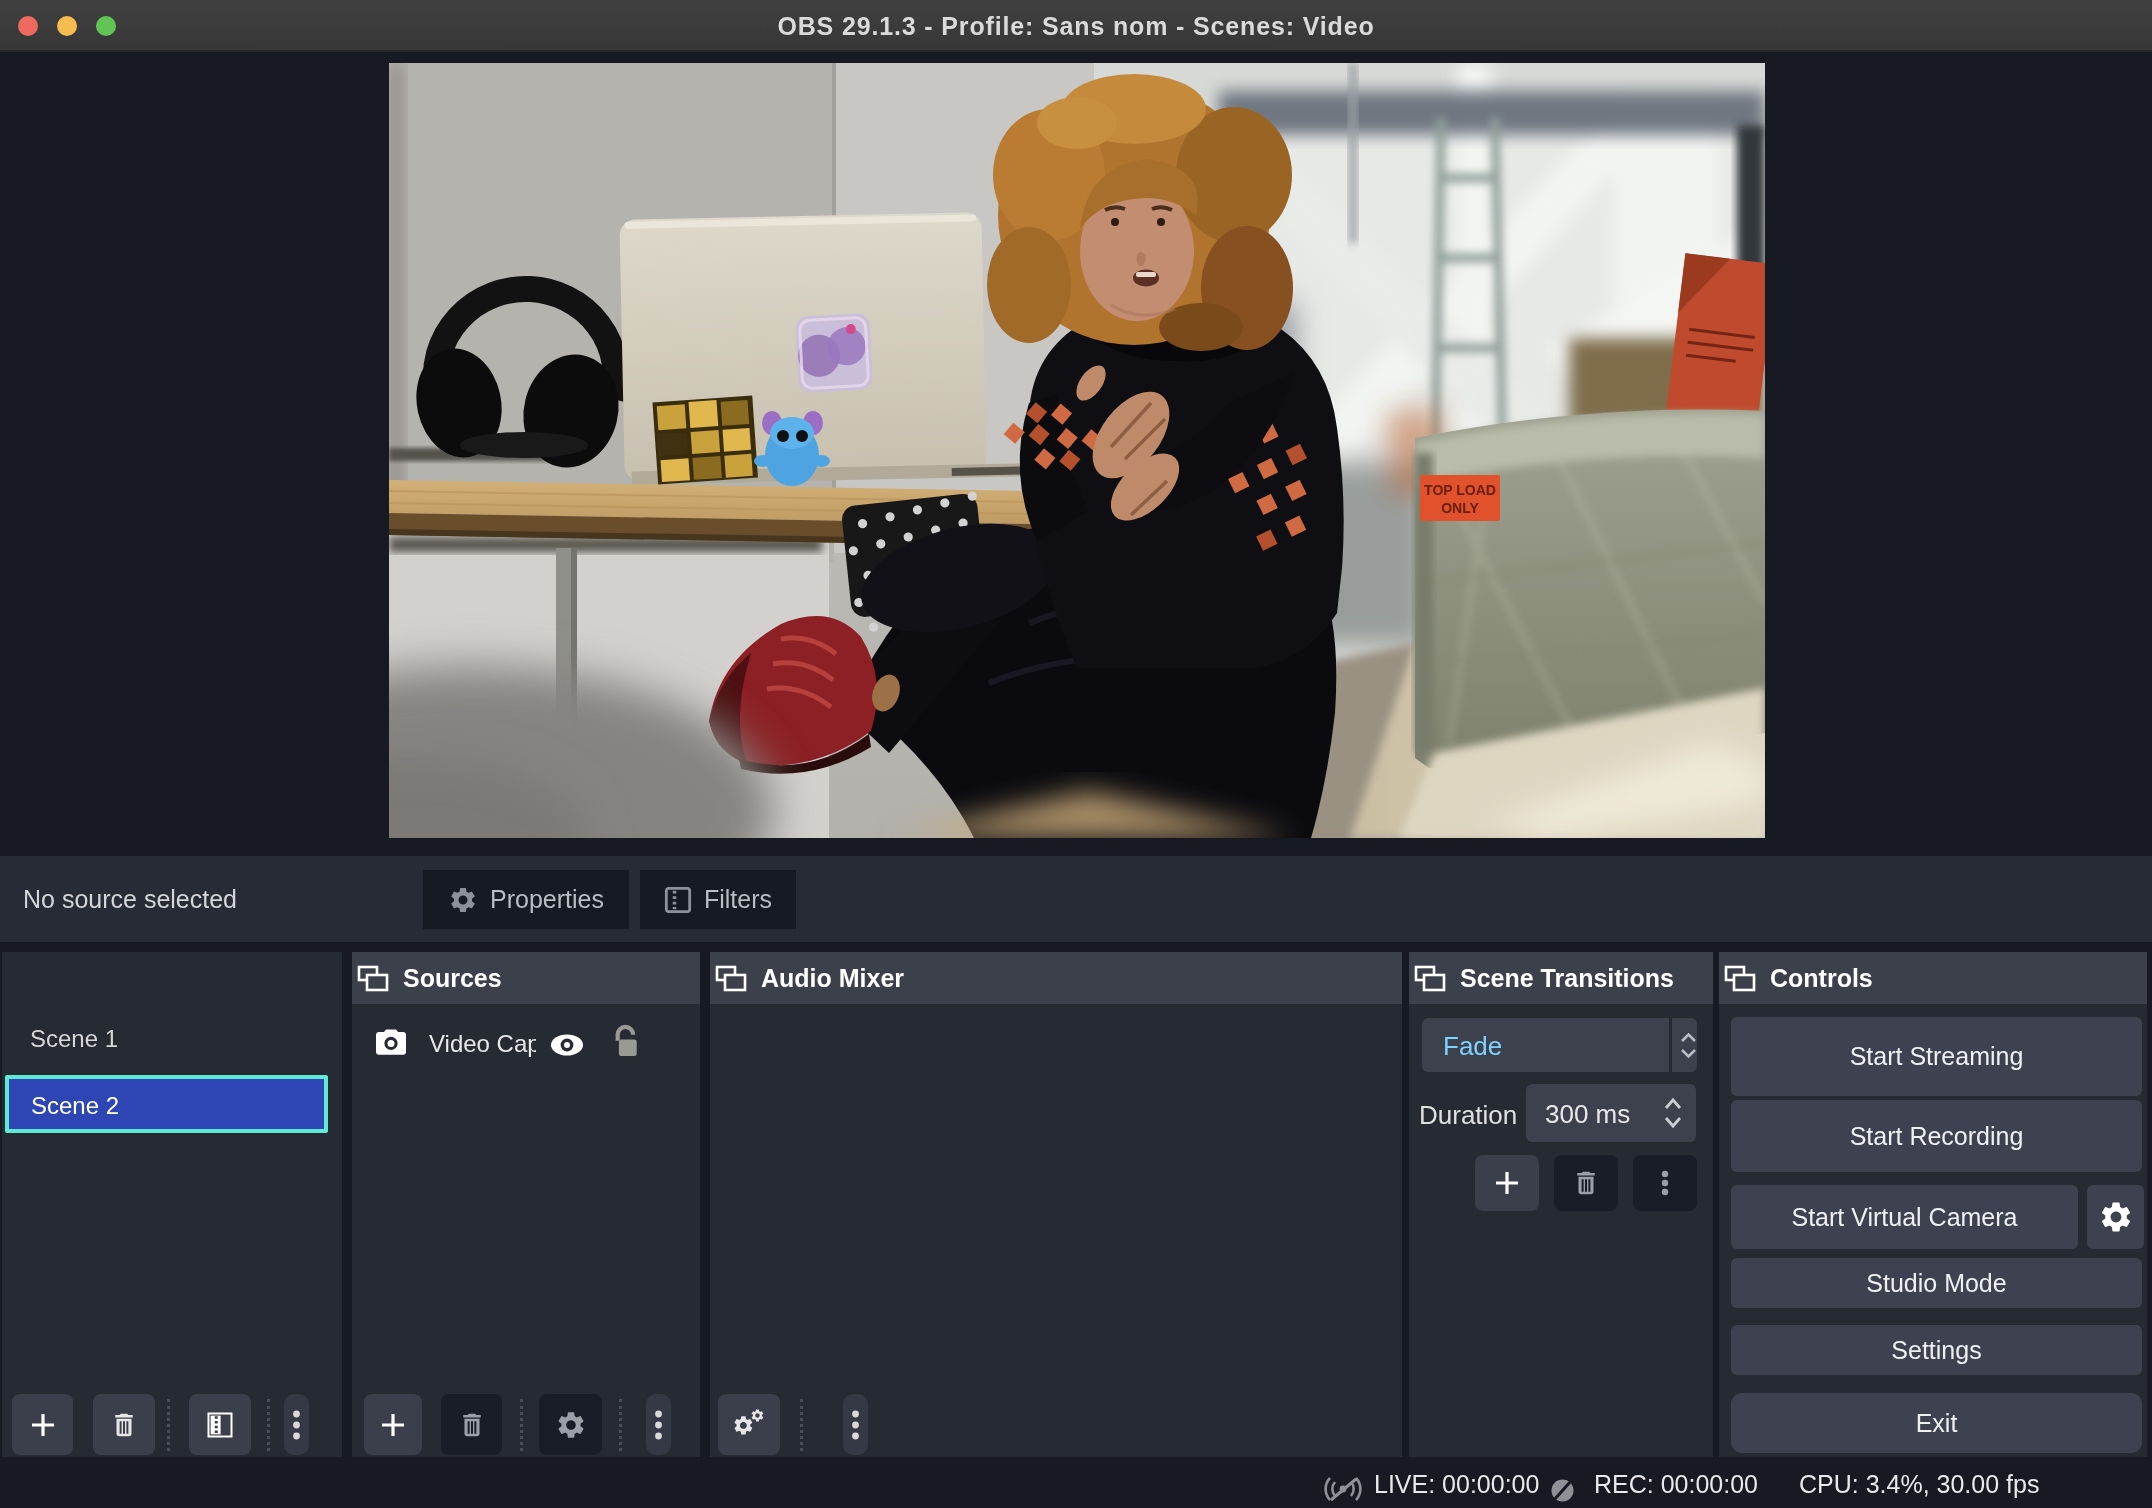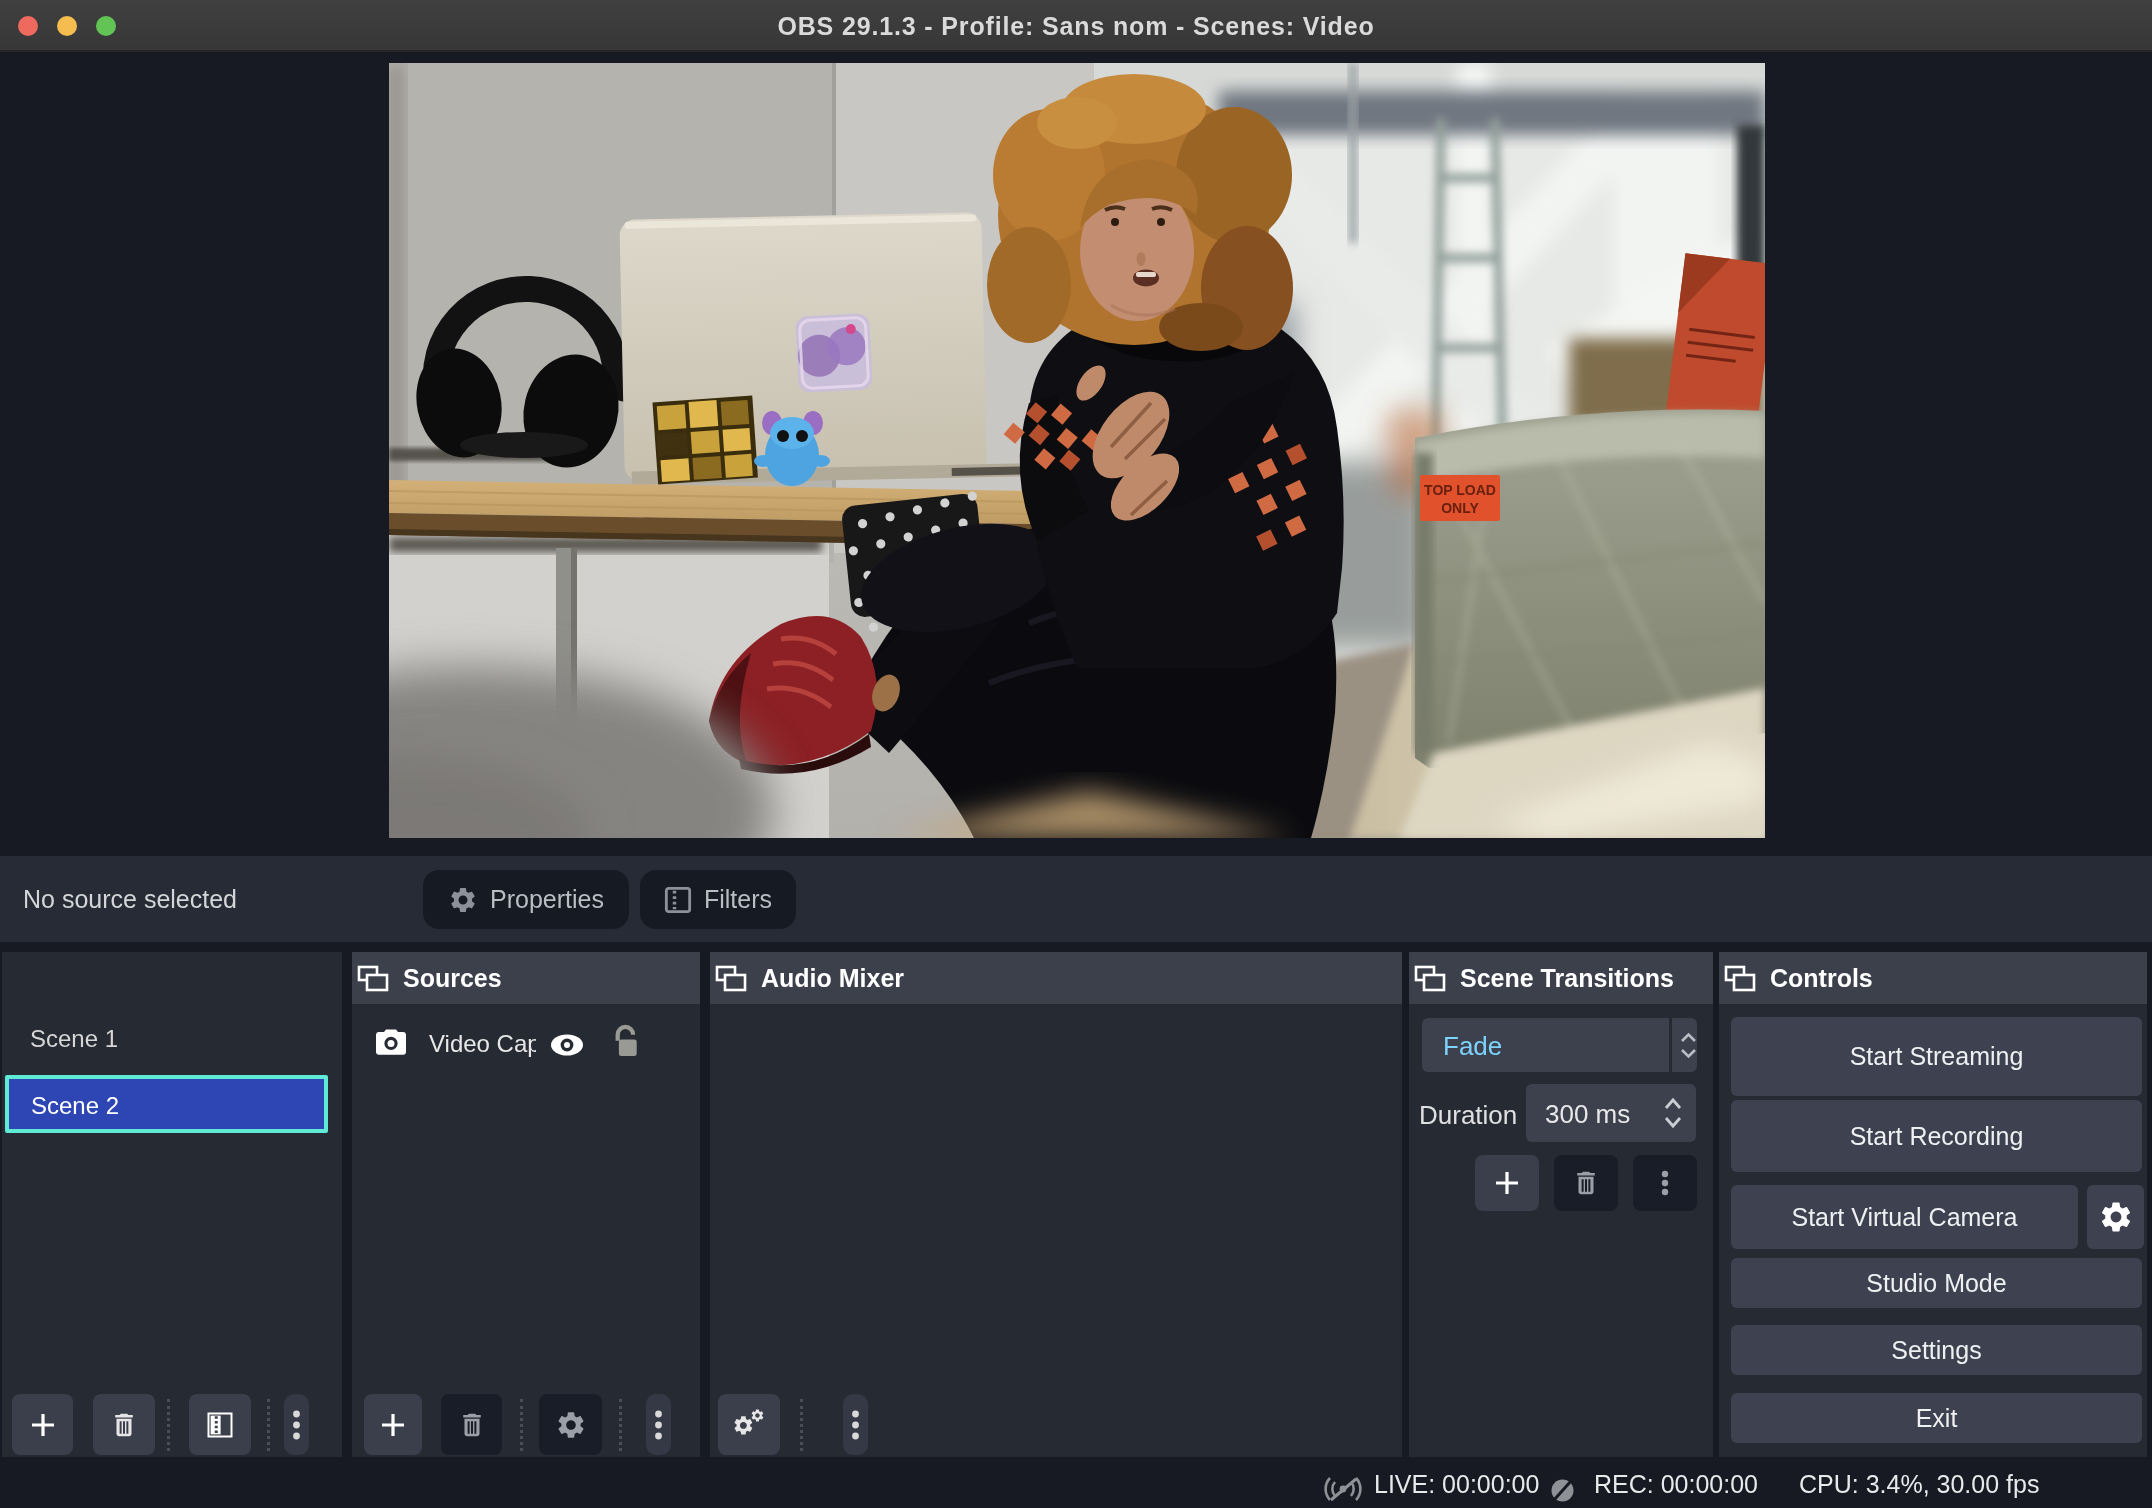--- a/index.html
+++ b/index.html
@@ -7,21 +7,21 @@
     font-family:"Liberation Sans", sans-serif; }
   .abs { position:absolute; }
   #titlebar { position:absolute; left:0; top:0; width:2152px; height:52px;
     background:linear-gradient(#404041,#373738); border-bottom:2px solid #262627; }
   .tl { position:absolute; top:16px; width:20px; height:20px; border-radius:50%; }
   #title { position:absolute; top:0; left:0; width:2152px; height:50px; text-align:center;
     line-height:52px; color:#dadada; font-size:25px; font-weight:bold; letter-spacing:0.85px; }
   #preview { position:absolute; left:389px; top:63px; width:1376px; height:775px; }
   #srctb { position:absolute; left:0; top:856px; width:2152px; height:86px; background:#272b35; }
   #nosrc { position:absolute; left:23px; top:0; height:86px; line-height:86px; color:#d3d5d8; font-size:25px; }
-  .tbbtn { position:absolute; top:14px; height:59px; background:#161a23; border-radius:16px;
+  .tbbtn { position:absolute; top:14px; height:59px; background:#161a23; border-radius:0;
     color:#b9bdc4; font-size:25px; display:flex; align-items:center; justify-content:center; gap:12px; }
   .panel { position:absolute; top:952px; height:505px; background:#262a33; }
   .phead { position:absolute; left:0; top:0; right:0; height:52px; background:#3c404b;
     display:flex; align-items:center; }
   .phead .ttl { color:#ffffff; font-size:25px; font-weight:bold; }
   .pbtn { position:absolute; border-radius:8px; background:#3a3f4b; display:flex;
     align-items:center; justify-content:center; }
   .pbtn.dark { background:#191d27; }
   .vsep { position:absolute; width:0; border-left:3px dotted #4a4e59; height:52px; }
   .cbtn { position:absolute; left:1731px; width:411px; background:#3e4250; border-radius:6px;
@@ -424,21 +424,21 @@
 <div class="cbtn" style="top:1017px; height:79px;">Start Streaming</div>
 <div class="cbtn" style="top:1100px; height:72px;">Start Recording</div>
 <div class="cbtn" style="top:1185px; height:64px; width:347px;">Start Virtual Camera</div>
 <div class="cbtn" style="top:1185px; left:2087px; width:57px; height:64px;">
     <svg width="36" height="36" viewBox="0 0 24 24" fill="#fff">
       <path d="M19.14 12.94c.04-.3.06-.61.06-.94 0-.32-.02-.64-.07-.94l2.03-1.58c.18-.14.23-.41.12-.61l-1.92-3.32c-.12-.22-.37-.29-.59-.22l-2.39.96c-.5-.38-1.03-.7-1.62-.94L14.4 2.81c-.04-.24-.24-.41-.48-.41h-3.84c-.24 0-.43.17-.47.41L9.25 5.35c-.59.24-1.13.57-1.62.94l-2.39-.96c-.22-.08-.47 0-.59.22L2.74 8.87c-.12.21-.08.47.12.61l2.03 1.58c-.05.3-.09.63-.09.94s.02.64.07.94l-2.03 1.58c-.18.14-.23.41-.12.61l1.92 3.32c.12.22.37.29.59.22l2.39-.96c.5.38 1.03.7 1.62.94l.36 2.54c.05.24.24.41.48.41h3.84c.24 0 .44-.17.47-.41l.36-2.54c.59-.24 1.13-.56 1.62-.94l2.39.96c.22.08.47 0 .59-.22l1.92-3.32c.12-.22.07-.47-.12-.61l-2.01-1.58zM12 15.6c-1.98 0-3.6-1.62-3.6-3.6s1.62-3.6 3.6-3.6 3.6 1.62 3.6 3.6-1.62 3.6-3.6 3.6z"></path>
     </svg>
   </div>
 <div class="cbtn" style="top:1258px; height:50px;">Studio Mode</div>
 <div class="cbtn" style="top:1325px; height:50px;">Settings</div>
-<div class="cbtn" style="top:1393px; height:50px;">Exit</div>
+<div class="cbtn" style="top:1393px; height:60px;border-radius:11px;">Exit</div>
 
 <div class="pbtn" style="left:12px; top:1394px; width:61px; height:61px;">
     <svg width="30" height="30" viewBox="0 0 30 30">
       <path d="M15 4 V26 M4 15 H26" stroke="#fff" stroke-width="3.2"></path>
     </svg>
   </div>
 <div class="pbtn" style="left:93px; top:1394px; width:62px; height:61px;">
     <svg width="30" height="30" viewBox="0 0 24 24" fill="#e6e6e6">
       <path d="M6 19c0 1.1.9 2 2 2h8c1.1 0 2-.9 2-2V7H6v12z"></path>
       <path d="M19 4h-3.5l-1-1h-5l-1 1H5v2h14z"></path>

